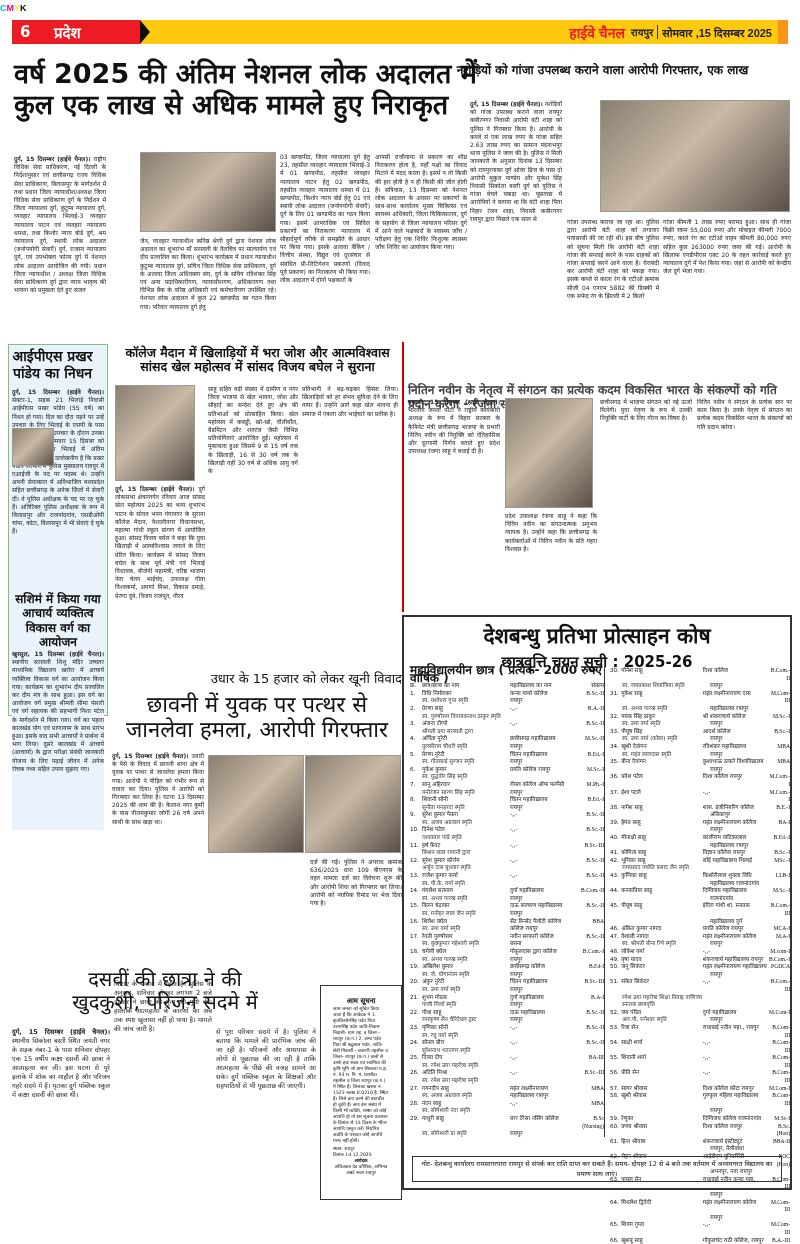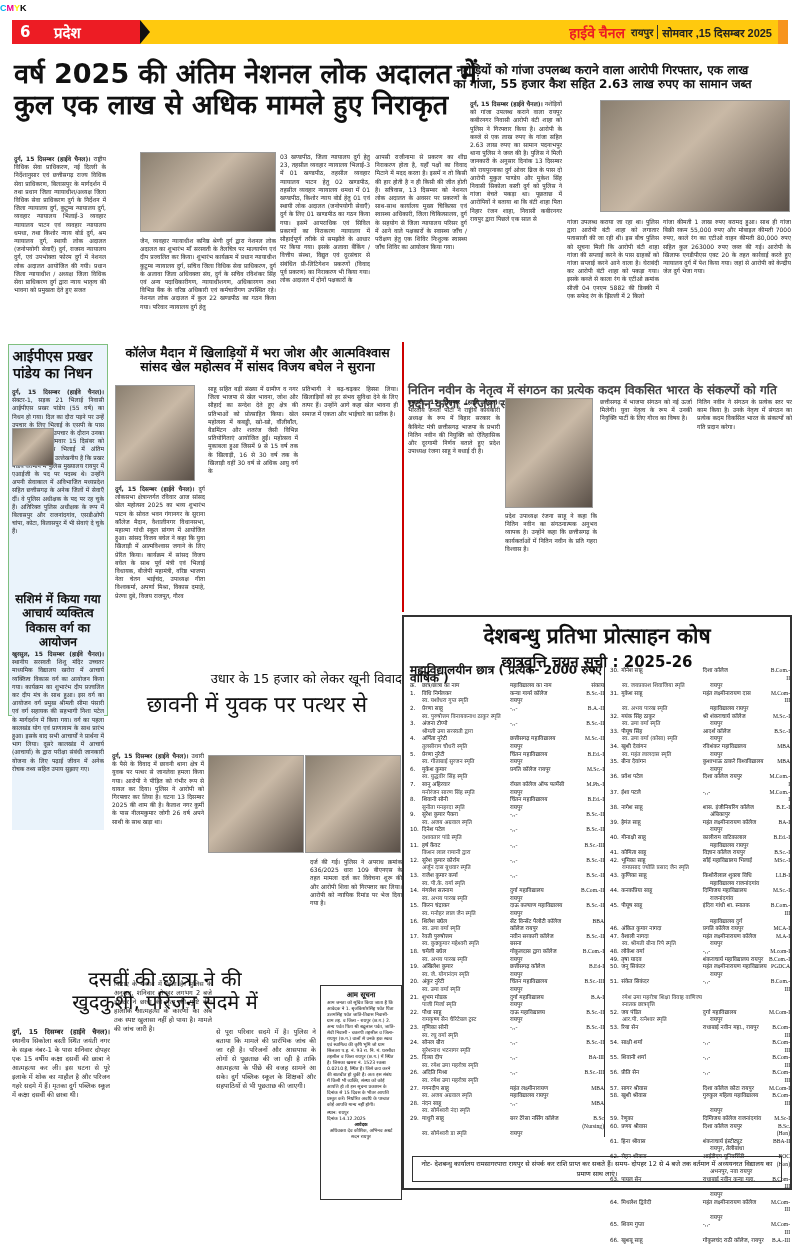--- a/index.html
+++ b/index.html
@@ -25,21 +25,21 @@
 #scholar .t1{text-align:center;font:bold 21px "DejaVu Serif",serif;margin-top:4px}
 #scholar .t2{text-align:center;font:bold 15px "DejaVu Sans",sans-serif;margin-top:2px}
 .slist{position:absolute;font:5.6px/7.6px "DejaVu Sans",sans-serif;color:#111}
 .srow{display:flex;width:100%}
 .srow .n{width:12px}
 .srow .nm{width:88px}
 .srow .cl{width:70px}
 .srow .cr{width:24px;text-align:right;font-family:"Liberation Serif",serif}
 .srow .mem{padding-left:12px;color:#333}
 #note{position:absolute;left:8px;right:8px;bottom:6px;border:1px solid #333;font:6.5px/10px "DejaVu Sans",sans-serif;text-align:center;padding:2px}
-#notice{position:absolute;left:320px;top:985px;width:82px;height:215px;border:1px solid #333;padding:6px;font:4.6px/6px "DejaVu Sans",sans-serif;overflow:hidden}
+#notice{position:absolute;left:320px;top:985px;width:82px;height:215px;border:1px solid #333;padding:12px;font:4.6px/6px "DejaVu Sans",sans-serif;overflow:hidden}
 #notice .nt{text-align:center;font-size:7px;font-weight:bold;margin-bottom:2px}
 </style>
 </head>
 <body>
 
 <div class="cmyk" style="top:3px">
   <span class="c">C</span><span class="m">M</span><span class="y">Y</span><span class="k">K</span>
 </div>
 
 <div id="header">
@@ -60,21 +60,20 @@
   <div style="white-space:nowrap">कुल एक लाख से अधिक मामले हुए निराकृत</div>
 </div>
 <div class="body" style="left:14px;top:155px;width:92px;height:182px"><b>दुर्ग, 15 दिसम्बर (हाईवे चैनल)।</b> <span>राष्ट्रीय विधिक सेवा प्राधिकरण, नई दिल्ली के निर्देशानुसार एवं छत्तीसगढ़ राज्य विधिक सेवा प्राधिकरण, बिलासपुर के मार्गदर्शन में तथा प्रधान जिला न्यायाधीश/अध्यक्ष जिला विधिक सेवा प्राधिकरण दुर्ग के निर्देशन में जिला न्यायालय दुर्ग, कुटुम्ब न्यायालय दुर्ग, व्यवहार न्यायालय भिलाई-3 व्यवहार न्यायालय पाटन एवं व्यवहार न्यायालय धमधा, तथा किशोर न्याय बोर्ड दुर्ग, श्रम न्यायालय दुर्ग, स्थायी लोक अदालत (जनोपयोगी सेवाएँ) दुर्ग, राजस्व न्यायालय दुर्ग, एवं उपभोक्ता फोरम दुर्ग में नेशनल लोक अदालत आयोजित की गयी। प्रधान जिला न्यायाधीश / अध्यक्ष जिला विधिक सेवा प्राधिकरण दुर्ग द्वारा न्याय भातृत्व की भावना को प्रमुखता देते हुए सजत</span></div>
 <div class="photo" style="left:140px;top:152px;width:136px;height:80px"></div>
 <div class="body" style="left:140px;top:237px;width:136px;height:100px">जैन, व्यवहार न्यायाधीश कनिष्ठ श्रेणी दुर्ग द्वारा नेशनल लोक अदालत का शुभारंभ माँ सरस्वती के तैलचित्र पर माल्यार्पण एवं दीप प्रज्वलित कर किया। शुभारंभ कार्यक्रम में प्रधान न्यायाधीश कुटुम्ब न्यायालय दुर्ग, सचिव जिला विधिक सेवा प्राधिकरण, दुर्ग के अलावा जिला अधिवक्ता संघ, दुर्ग के सचिव रविशंकर सिंह एवं अन्य पदाधिकारीगण, न्यायाधीशगण, अधिकारगण तथा विभिन्न बैंक के वरिष्ठ अधिकारी एवं कर्मचारीगण उपस्थित रहे। नेशनल लोक अदालत में कुल 22 खण्डपीठ का गठन किया गया। परिवार न्यायालय दुर्ग हेतु</div>
 <div class="body" style="left:280px;top:153px;width:90px;height:184px">03 खण्डपीठ, जिला न्यायालय दुर्ग हेतु 23, तहसील व्यवहार न्यायालय भिलाई-3 में 01 खण्डपीठ, तहसील व्यवहार न्यायालय पाटन हेतु 02 खण्डपीठ, तहसील व्यवहार न्यायालय धमधा में 01 खण्डपीठ, किशोर न्याय बोर्ड हेतु 01 एवं स्थायी लोक अदालत (जनोपयोगी सेवाएँ) दुर्ग के लिए 01 खण्डपीठ का गठन किया गया। इसमें आपराधिक एवं सिविल प्रकरणों का निराकरण न्यायालय में सौहार्दपूर्ण तरीके से समझौते के आधार पर किया गया। इसके अलावा बैंकिंग / वित्तीय संस्था, विद्युत एवं दूरसंचार से संबंधित प्री-लिटिगेशन प्रकरणों (विवाद पूर्व प्रकरण) का निराकरण भी किया गया। लोक अदालत में दोनों पक्षकारों के</div>
 <div class="body" style="left:375px;top:153px;width:92px;height:184px">आपसी राजीनामा से प्रकरण का शीघ्र निराकरण होता है, यहाँ पक्षों का विवाद मिटाने में मदद करता है। इसमें न तो किसी की हार होती है न ही किसी की जीत होती है। सत्रिवास, 13 दिसम्बर को नेशनल लोक अदालत के अवसर पर प्रकरणों के साथ-साथ कार्यालय मुख्य चिकित्सा एवं स्वास्थ्य अधिकारी, जिला चिकित्सालय, दुर्ग के सहयोग से जिला न्यायालय परिसर दुर्ग में आने वाले पक्षकारों के स्वास्थ्य जाँच / परीक्षण हेतु एक शिविर निःशुल्क स्वास्थ्य जाँच शिविर का आयोजन किया गया।</div>
 
 <div class="hl" style="left:410px;top:64px;width:385px;font-size:12px;text-align:center">
   <div>नशेड़ियों को गांजा उपलब्ध कराने वाला आरोपी गिरफ्तार, एक लाख</div>
-  <div>का गांजा, 55 हजार कैश सहित 2.63 लाख रुपए का सामान जब्त</div>
 </div>
 <div class="body" style="left:470px;top:100px;width:92px;height:237px"><b>दुर्ग, 15 दिसम्बर (हाईवे चैनल)।</b> <span>नशेड़ियों को गांजा उपलब्ध कराने वाला रायपुर कबीरनगर निवासी आरोपी बंटी शाहा को पुलिस ने गिरफ्तार किया है। आरोपी के कब्जे से एक लाख रुपए के गांजा सहित 2.63 लाख रुपए का सामान पदनाभपुर थाना पुलिस ने जब्त की है। पुलिस ने मिली जानकारी के अनुसार दिनांक 13 दिसम्बर को रायपुरनाका दुर्ग ओवर ब्रिज के पास दो आरोपी मुकुल पाण्डेय और मुकेश सिंह निवासी सिकोला बस्ती दुर्ग को पुलिस ने गांजा बेचते पकड़ा था। पूछताछ में आरोपियों ने बताया था कि बंटी शाहा पिता निहार रंजन शाहा, निवासी कबीरनगर रायपुर द्वारा पिछले एक साल से</span></div>
 <div class="photo" style="left:600px;top:100px;width:190px;height:112px"></div>
 <div class="body" style="left:567px;top:218px;width:92px;height:119px">गांजा उपलब्ध कराया जा रहा था। पुलिस द्वारा आरोपी बंटी शाहा को लगातार पतासाजी की जा रही थी। इस बीच पुलिस को सूचना मिली कि आरोपी बंटी शाहा गांजा की सप्लाई करने के पास ग्राहकों को गांजा सप्लाई करने आने वाला है। घेराबंदी कर आरोपी बंटी शाहा को पकड़ा गया। इसके कब्जे से काला रंग के एटीओ क्रमांक सीजी 04 एनएम 5882 की डिक्की में एक सफेद रंग के झिल्ली में 2 किलो</div>
 <div class="body" style="left:663px;top:218px;width:128px;height:119px">गांजा कीमती 1 लाख रुपए बरामद हुआ। साथ ही गांजा बिक्री रकम 55,000 रुपए और मोबाइल कीमती 7000 रुपए, काले रंग का एटीओ वाहन कीमती 80,000 रुपए सहित कुल 263000 रुपए जब्त की गई। आरोपी के खिलाफ एनडीपीएस एक्ट 20 के तहत कार्रवाई करते हुए न्यायालय दुर्ग में पेश किया गया। जहां से आरोपी को केन्द्रीय जेल दुर्ग भेजा गया।</div>
 
 <div class="box" style="left:8px;top:344px;width:100px;height:372px"></div>
 <div class="sidehl" style="left:1px;top:348px;width:103px;font-size:14px">आईपीएस प्रखर पांडेय का निधन</div>
 <div class="body" style="left:12px;top:388px;width:92px;height:200px"><b>दुर्ग, 15 दिसम्बर (हाईवे चैनल)।</b> <span>सेक्टर-1, सड़क 21 भिलाई निवासी आईपीएस प्रखर पांडेय (55 वर्ष) का निधन हो गया। दिल का दौरा पड़ने पर उन्हें उपचार के लिए भिलाई के एसपी के पास ले जाया गया जहाँ उपचार के दौरान उनका निधन हो गया। सोमवार 15 दिसंबर को रामनगर मुक्तिधाम भिलाई में अंतिम संस्कार किया गया। उल्लेखनीय है कि प्रखर पांडेय वर्तमान में पुलिस मुख्यालय रायपुर में एआईजी के पद पर पदस्थ थे। उन्होंने अपनी सेवाकाल में अविभाजित मध्यप्रदेश सहित छत्तीसगढ़ के अनेक जिलों में सेवाएँ दीं। वे पुलिस अधीक्षक के पद पर रह चुके हैं। अतिरिक्त पुलिस अधीक्षक के रूप में बिलासपुर और राजनांदगांव, एसडीओपी चांपा, कोटा, बिलासपुर में भी सेवाएं दे चुके हैं।</span></div>
 <div class="photo" style="left:12px;top:428px;width:42px;height:38px"></div>
@@ -96,20 +95,21 @@
 <div class="hl" style="left:408px;top:384px;width:388px;font-size:12px;color:#444">नितिन नवीन के नेतृत्व में संगठन का प्रत्येक कदम विकसित भारत के संकल्पों को गति प्रदान करेगा - रंजना साहू</div>
 <div class="body" style="left:408px;top:398px;width:92px;height:212px"><b>धमतरी, 15 दिसम्बर (हाईवे चैनल)।</b> <span>भारतीय जनता पार्टी ने राष्ट्रीय कार्यकारी अध्यक्ष के रूप में बिहार सरकार के कैबिनेट मंत्री छत्तीसगढ़ भाजपा के प्रभारी नितिन नवीन की नियुक्ति को ऐतिहासिक और दूरगामी निर्णय बताते हुए प्रदेश उपाध्यक्ष रंजना साहू ने बधाई दी है।</span></div>
 <div class="photo" style="left:505px;top:398px;width:88px;height:110px"></div>
 <div class="body" style="left:505px;top:512px;width:92px;height:98px">प्रदेश उपाध्यक्ष रंजना साहू ने कहा कि नितिन नवीन का संगठनात्मक अनुभव व्यापक है। उन्होंने कहा कि छत्तीसगढ़ के कार्यकर्ताओं में नितिन नवीन के प्रति गहरा विश्वास है।</div>
 <div class="body" style="left:600px;top:398px;width:92px;height:212px">छत्तीसगढ़ में भाजपा संगठन को नई ऊर्जा मिलेगी। युवा नेतृत्व के रूप में उनकी नियुक्ति पार्टी के लिए गौरव का विषय है।</div>
 <div class="body" style="left:697px;top:398px;width:95px;height:212px">नितिन नवीन ने संगठन के प्रत्येक स्तर पर काम किया है। उनके नेतृत्व में संगठन का प्रत्येक कदम विकसित भारत के संकल्पों को गति प्रदान करेगा।</div>
 
 <div class="hl" style="left:112px;top:672px;width:290px;font-size:13px;text-align:right;font-weight:normal">उधार के 15 हजार को लेकर खूनी विवाद</div>
 <div class="hl" style="left:112px;top:692px;width:290px;font-size:22px;text-align:center;font-weight:normal">
   <div>छावनी में युवक पर पत्थर से</div>
+  <div>जानलेवा हमला, आरोपी गिरफ्तार</div>
 </div>
 <div class="body" style="left:112px;top:752px;width:92px;height:200px"><b>दुर्ग, 15 दिसम्बर (हाईवे चैनल)।</b> <span>उधारी के पैसे के विवाद में छावनी थाना क्षेत्र में युवक पर पत्थर से जानलेवा हमला किया गया। आरोपी ने पीड़ित को गंभीर रूप से घायल कर दिया। पुलिस ने आरोपी को गिरफ्तार कर लिया है। घटना 13 दिसम्बर 2025 की शाम की है। कैलाश नगर कुर्मी के पास नीलमकुमार जोगी 26 वर्ष अपने साथी के साथ खड़ा था।</span></div>
 <div class="photo" style="left:208px;top:755px;width:96px;height:98px"></div>
 <div class="photo" style="left:305px;top:755px;width:96px;height:98px"></div>
 <div class="body" style="left:310px;top:858px;width:92px;height:120px">दर्ज की गई। पुलिस ने अपराध क्रमांक 636/2025 धारा 109 बीएनएस के तहत मामला दर्ज कर विवेचना शुरू की और आरोपी शिवा को गिरफ्तार कर लिया। आरोपी को न्यायिक रिमांड पर भेज दिया गया है।</div>
 
 <div class="hl" style="left:10px;top:968px;width:310px;font-size:20px;text-align:center;font-weight:normal">
   <div>दसवीं की छात्रा ने की</div>
   <div>खुदकुशी, परिजन सदमे में</div>
 </div>

